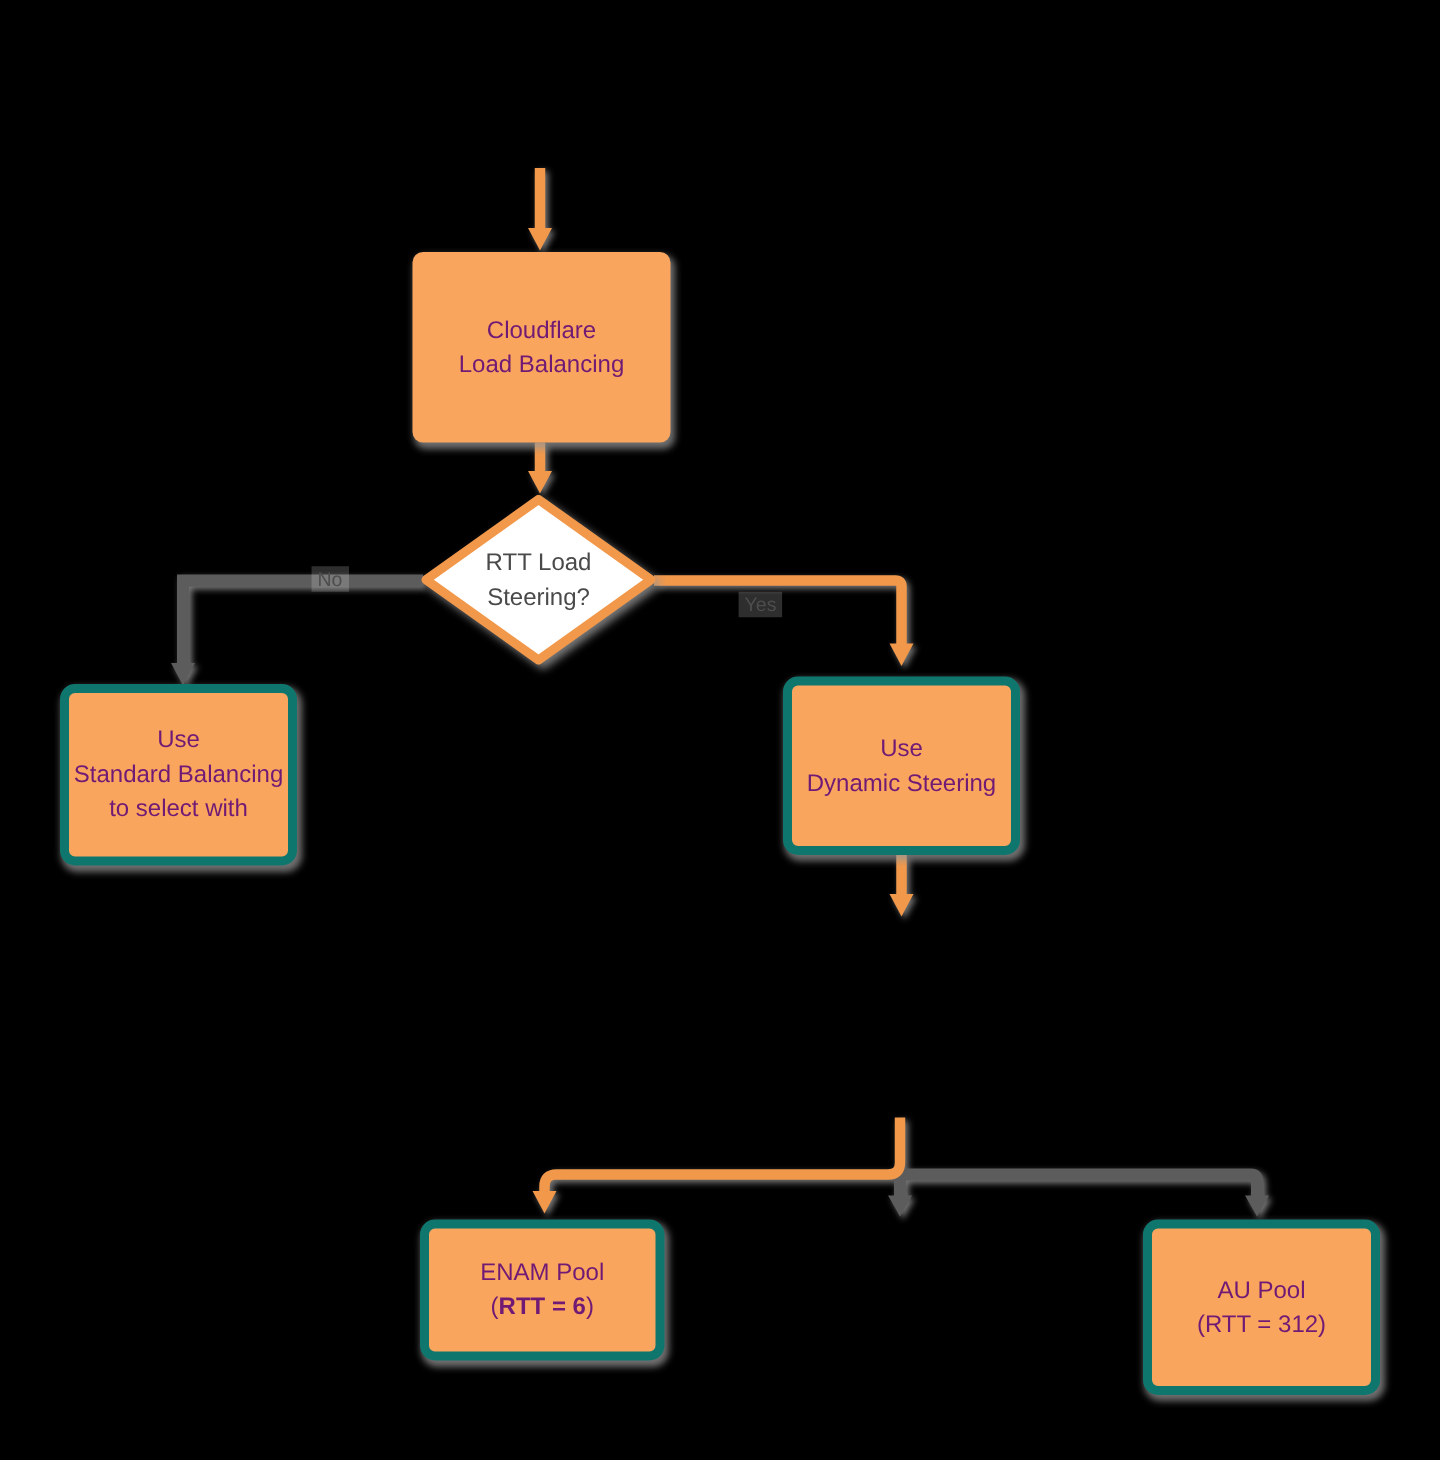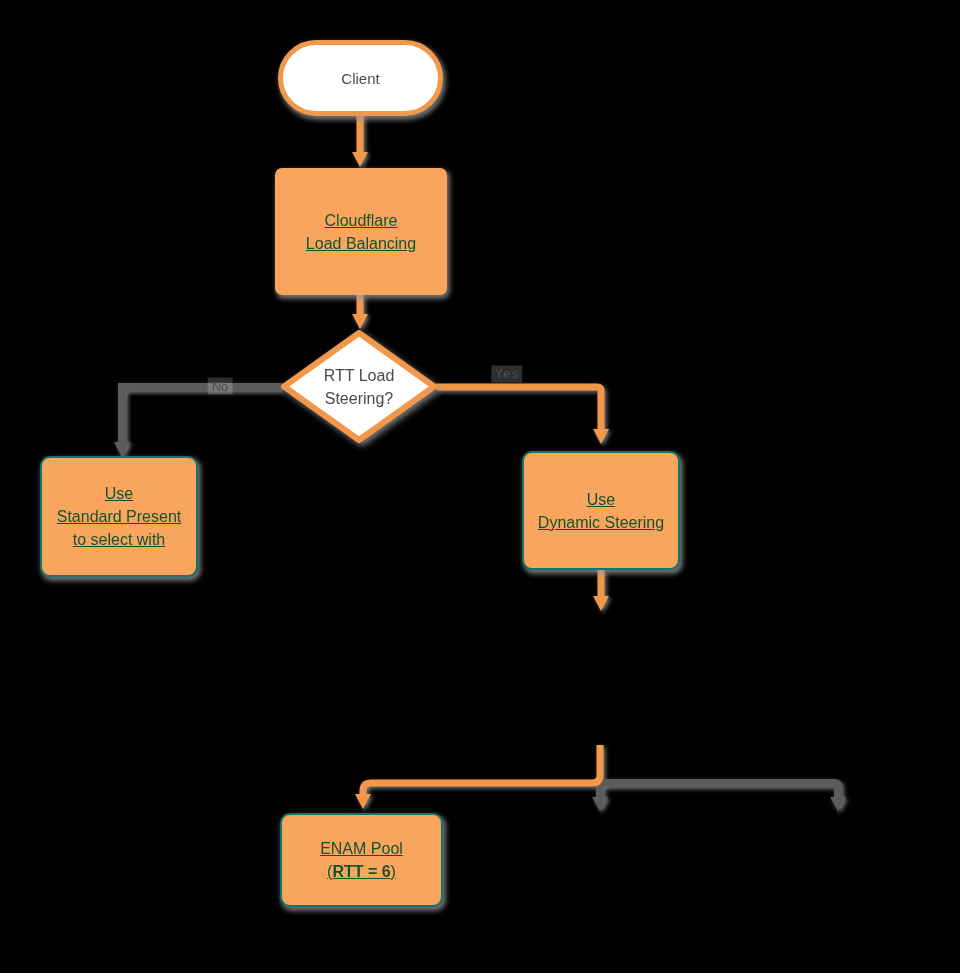--- a/index.html
+++ b/index.html
@@ -16,24 +16,24 @@
   .arrow-gray{fill:var(--gray-line);}
   
   .node{position:absolute;display:flex;flex-direction:column;align-items:center;
         justify-content:center;text-align:center;box-sizing:border-box;}
   .shadowed{box-shadow:2px 3px 5px 1px rgba(150,150,150,0.75);}
   .stadium{
     background:#fff;border:5px solid var(--orange-line);border-radius:40px;
     color:var(--dark-text);font-size:15px;
   }
   .obox{
-    background:var(--orange-fill);border-radius:7px;color:#14532d;
-    font-size:16px;line-height:23px;text-decoration:underline;
+    background:var(--orange-fill);border-radius:7px;color:#701a75;
+    font-size:16px;line-height:23px;
   }
-  .obox.white-border{border:2px solid #0f766e;border-radius:10px;}
+  .obox.white-border{border:6px solid #0f766e;border-radius:10px;}
   .diamond-wrap{position:absolute;}
   .diamond-wrap svg{position:absolute;left:0;top:0;
         filter:drop-shadow(3px 3px 3px rgba(150,150,150,0.8));}
   .diamond-shape{fill:#fff;stroke:var(--orange-line);stroke-width:6;stroke-linejoin:round;}
   .diamond-text{position:absolute;left:0;top:0;width:100%;height:100%;
         display:flex;flex-direction:column;align-items:center;justify-content:center;
         color:var(--dark-text);font-size:16px;line-height:23px;text-align:center;}
   .bold{font-weight:700;}
   
   .edge-label{
@@ -77,56 +77,57 @@
     <g>
       <path class="edge-orange" d="M601,570 V598"></path>
       <polygon class="arrow-orange" points="593,596 609,596 601,611"></polygon>
     </g>
     <g>
       <path class="edge-orange" d="M600,745 V775 Q600,783 592,783 H371 Q363,783 363,791 V796"></path>
       <polygon class="arrow-orange" points="355,794 371,794 363,809"></polygon>
     </g>
   </svg>
 
-  <div class="node stadium shadowed" style="left:278px;top:40px;width:165px;height:76px;">
-    <span>Client</span>
-  </div>
 
   <div class="node obox shadowed" style="left:275px;top:168px;width:172px;height:127px;">
     <span>Cloudflare</span>
     <span>Load Balancing</span>
   </div>
 
   <div class="diamond-wrap" style="left:280px;top:329px;width:158px;height:115px;">
     <svg width="158" height="115" viewBox="0 0 158 115">
       <polygon class="diamond-shape" points="79,4 154,57.5 79,111 4,57.5"></polygon>
     </svg>
     <div class="diamond-text">
       <span>RTT Load</span>
       <span>Steering?</span>
     </div>
   </div>
 
   <div class="edge-label" style="left:220px;top:386px;">No</div>
-  <div class="edge-label" style="left:507px;top:374px;font-family:Liberation Mono, monospace;">Yes</div>
+  <div class="edge-label" style="left:507px;top:403px;">Yes</div>
 
   <div class="node obox white-border shadowed" style="left:40px;top:456px;width:158px;height:121px;">
     <span>Use</span>
-    <span>Standard Present</span>
+    <span>Standard Balancing</span>
     <span>to select with</span>
   </div>
 
   <div class="node obox white-border shadowed" style="left:522px;top:451px;width:158px;height:119px;">
     <span>Use</span>
     <span>Dynamic Steering</span>
   </div>
 
 
   <div class="node obox white-border shadowed" style="left:280px;top:813px;width:163px;height:94px;">
     <span>ENAM Pool</span>
     <span>
       <span>(</span><span class="bold">RTT = 6</span><span>)</span>
     </span>
   </div>
 
 
+  <div class="node obox white-border shadowed" style="left:762px;top:813px;width:158px;height:117px;">
+    <span>AU Pool</span>
+    <span>(RTT = 312)</span>
+  </div>
 
 </div>
 
 </body></html>

